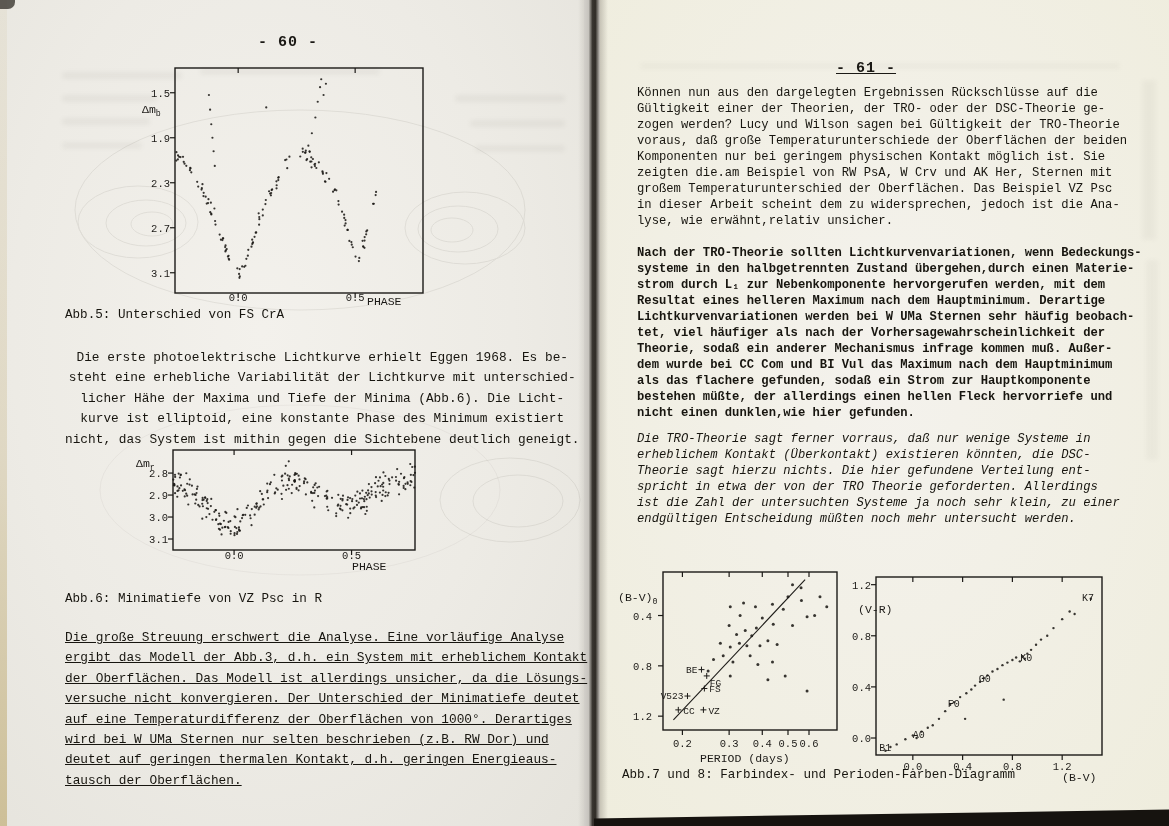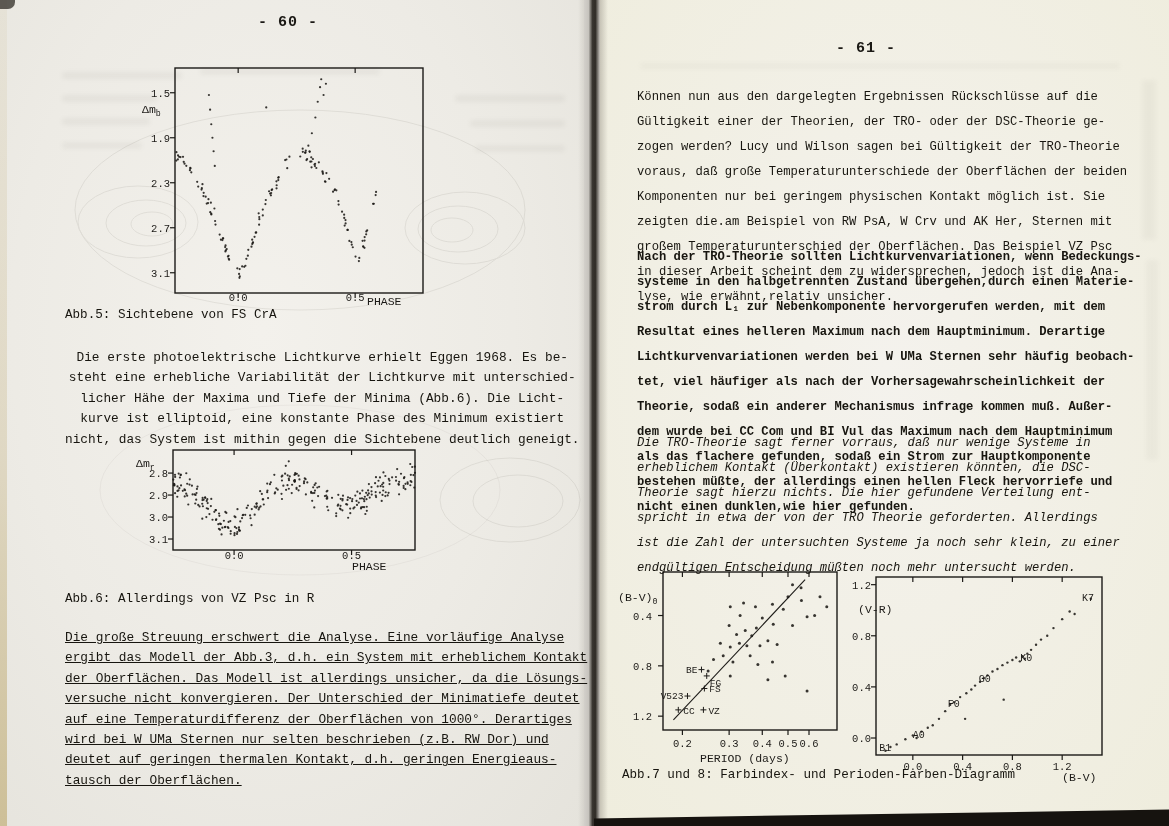--- a/index.html
+++ b/index.html
@@ -14,24 +14,24 @@
                radial-gradient(ellipse at 50% 45%, #f4f2ed 0%, #ebe9e3 60%, #e2e0da 100%);}
   .gutter{position:absolute;left:578px;top:0;width:30px;height:826px;
     background:linear-gradient(90deg, rgba(70,62,52,0) 0%, rgba(70,62,52,0.18) 35%,
       rgba(28,24,19,0.85) 48%, rgba(28,24,19,0.9) 58%, rgba(70,62,52,0.25) 72%, rgba(70,62,52,0) 100%);}
   .edge-strip{position:absolute;left:0;top:0;width:7px;height:826px;
     background:linear-gradient(180deg, rgba(207,193,155,0.15) 0%, rgba(207,193,155,0.45) 55%, rgba(199,182,134,0.8) 100%);}
   .corner-speck{position:absolute;left:0;top:0;width:15px;height:9px;background:#3a362f;
     border-radius:0 0 7px 0;opacity:.8;}
   .wedge{position:absolute;left:594px;top:806px;width:575px;height:20px;background:#16130f;
     clip-path:polygon(0 62%, 100% 18%, 100% 100%, 0 100%);}
-  .hdr{position:absolute;font-weight:bold;font-size:15px;color:#1b1915;letter-spacing:1px;white-space:pre;}
+  .hdr{position:absolute;font-weight:bold;font-size:15px;color:#1b1915;letter-spacing:1px;white-space:pre;margin-top:20px;}
   .txt{position:absolute;color:#17150f;white-space:pre;}
   .body-l{font-size:12.8px;line-height:20.4px;}
-  .body-r{font-size:12.2px;line-height:25px;}
+  .body-r{font-size:12.2px;line-height:16px;}
   .cap{font-size:12.6px;}
   .bleed{position:absolute;background:#7d7970;filter:blur(2px);border-radius:3px;}
   .bleed-svg{position:absolute;left:0;top:0;pointer-events:none;}
   #charts-svg{position:absolute;left:0;top:0;overflow:visible;pointer-events:none;}
 </style>
 </head>
 <body>
 
 <div class="scan">
 
@@ -64,21 +64,21 @@
   <div class="bleed" style="left:475px;top:145px;width:90px;height:7px;opacity:.07"></div>
   <div class="bleed" style="left:640px;top:63px;width:480px;height:6px;opacity:.05"></div>
   <div class="bleed" style="left:1142px;top:80px;width:14px;height:160px;opacity:.06"></div>
   <div class="bleed" style="left:1146px;top:260px;width:12px;height:200px;opacity:.05"></div>
 
   <div class="gutter"></div>
   <div class="edge-strip"></div>
   <div class="corner-speck"></div>
 
   <div class="hdr" style="left:258px;top:14px;">- 60 -</div>
-  <div class="hdr" style="left:836px;top:40px;">- 61 -</div>
+  <div class="hdr" style="left:836px;top:40px;text-decoration:underline;">- 61 -</div>
 
   <svg id="charts-svg" width="1169" height="826">
       <g>
         <rect x="175" y="68" width="248" height="225" fill="none" stroke="#1c1a17" stroke-width="1.4"></rect>
         <line x1="238.16981132075472" y1="293" x2="238.16981132075472" y2="298" stroke="#1c1a17" stroke-width="1.2"></line>
         <line x1="238.16981132075472" y1="68" x2="238.16981132075472" y2="73" stroke="#1c1a17" stroke-width="1.2"></line>
         <text x="238.16981132075472" y="301" fill="#1c1a17" text-anchor="middle" font-family="&quot;Liberation Mono&quot;,&quot;DejaVu Sans Mono&quot;,monospace" font-size="10.5">0.0</text>
         <line x1="355.1509433962264" y1="293" x2="355.1509433962264" y2="298" stroke="#1c1a17" stroke-width="1.2"></line>
         <line x1="355.1509433962264" y1="68" x2="355.1509433962264" y2="73" stroke="#1c1a17" stroke-width="1.2"></line>
         <text x="355.1509433962264" y="301" fill="#1c1a17" text-anchor="middle" font-family="&quot;Liberation Mono&quot;,&quot;DejaVu Sans Mono&quot;,monospace" font-size="10.5">0.5</text>
@@ -731,27 +731,27 @@
         <circle cx="1003.6850220264317" cy="699.6704953338119" r="1.2" fill="#1c1a17" fill-opacity="0.88"></circle>
         <text x="879.2356828193832" y="750.7832017229002" fill="#1c1a17" text-anchor="start" font-family="&quot;Liberation Mono&quot;,&quot;DejaVu Sans Mono&quot;,monospace" font-size="10">B1</text>
         <text x="912.8370044052864" y="738.0050251256282" fill="#1c1a17" text-anchor="start" font-family="&quot;Liberation Mono&quot;,&quot;DejaVu Sans Mono&quot;,monospace" font-size="10">A0</text>
         <text x="947.6828193832599" y="706.6984924623116" fill="#1c1a17" text-anchor="start" font-family="&quot;Liberation Mono&quot;,&quot;DejaVu Sans Mono&quot;,monospace" font-size="10">F0</text>
         <text x="978.795154185022" y="682.4199569274946" fill="#1c1a17" text-anchor="start" font-family="&quot;Liberation Mono&quot;,&quot;DejaVu Sans Mono&quot;,monospace" font-size="10">G0</text>
         <text x="1020.3612334801762" y="661.3359655419957" fill="#1c1a17" text-anchor="start" font-family="&quot;Liberation Mono&quot;,&quot;DejaVu Sans Mono&quot;,monospace" font-size="10">K0</text>
         <text x="1082.0881057268723" y="600.6396267049533" fill="#1c1a17" text-anchor="start" font-family="&quot;Liberation Mono&quot;,&quot;DejaVu Sans Mono&quot;,monospace" font-size="10">K7</text>
       </g>
     </svg>
 
-  <div class="txt cap" style="left:65px;top:308px;">Abb.5: Sichtebene von FS CrA</div>
+  <div class="txt cap" style="left:65px;top:308px;">Abb.5: Unterschied von FS CrA</div>
   <div class="txt body-l" style="left:65px;top:348px;text-align:center;">Die erste photoelektrische Lichtkurve erhielt Eggen 1968. Es be-
 steht eine erhebliche Variabilität der Lichtkurve mit unterschied-
 licher Hähe der Maxima und Tiefe der Minima (Abb.6). Die Licht-
 kurve ist elliptoid, eine konstante Phase des Minimum existiert
 nicht, das System ist mithin gegen die Sichtebene deutlich geneigt.</div>
-  <div class="txt cap" style="left:65px;top:592px;">Abb.6: Allerdings von VZ Psc in R</div>
+  <div class="txt cap" style="left:65px;top:592px;">Abb.6: Minimatiefe von VZ Psc in R</div>
   <div class="txt body-l" style="left:65px;top:628px;text-decoration:underline;">Die große Streuung erschwert die Analyse. Eine vorläufige Analyse
 ergibt das Modell der Abb.3, d.h. ein System mit erheblichem Kontakt
 der Oberflächen. Das Modell ist allerdings unsicher, da die Lösungs-
 versuche nicht konvergieren. Der Unterschied der Minimatiefe deutet
 auf eine Temperaturdifferenz der Oberflächen von 1000°. Derartiges
 wird bei W UMa Sternen nur selten beschrieben (z.B. RW Dor) und
 deutet auf geringen thermalen Kontakt, d.h. geringen Energieaus-
 tausch der Oberflächen.</div>
 
   <div class="txt body-r" style="left:637px;top:85px;">Können nun aus den dargelegten Ergebnissen Rückschlüsse auf die

